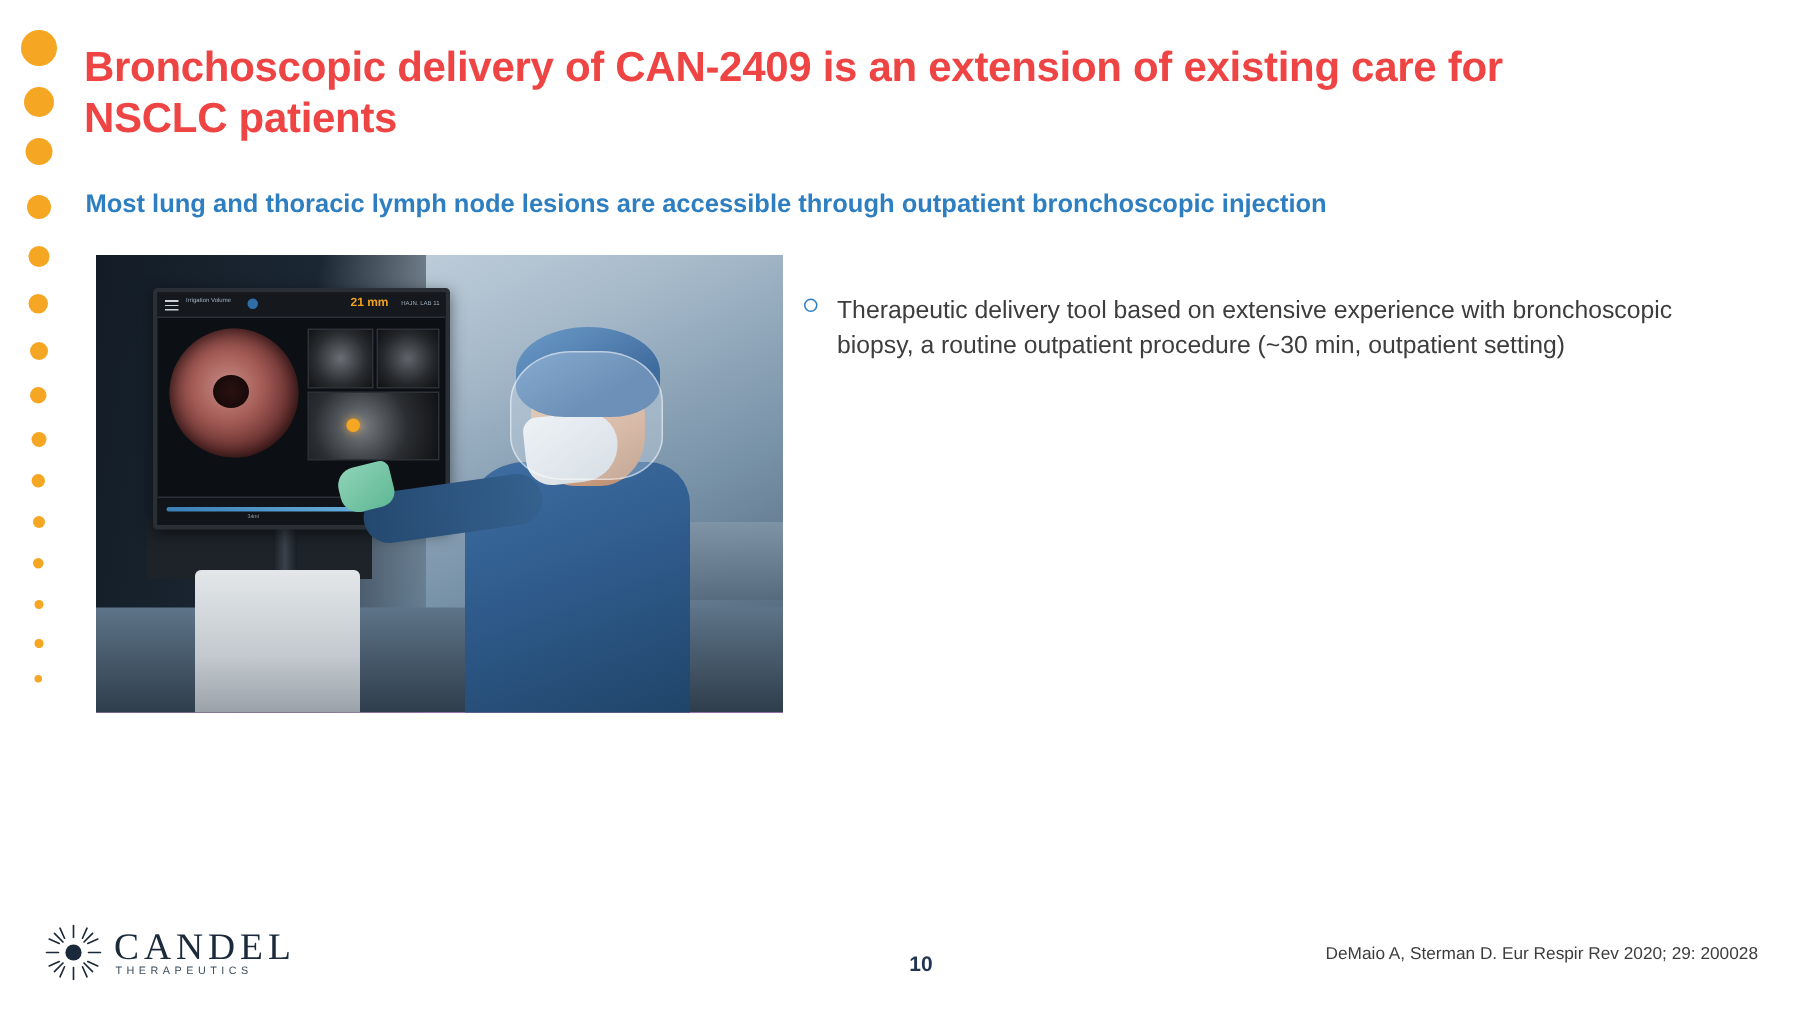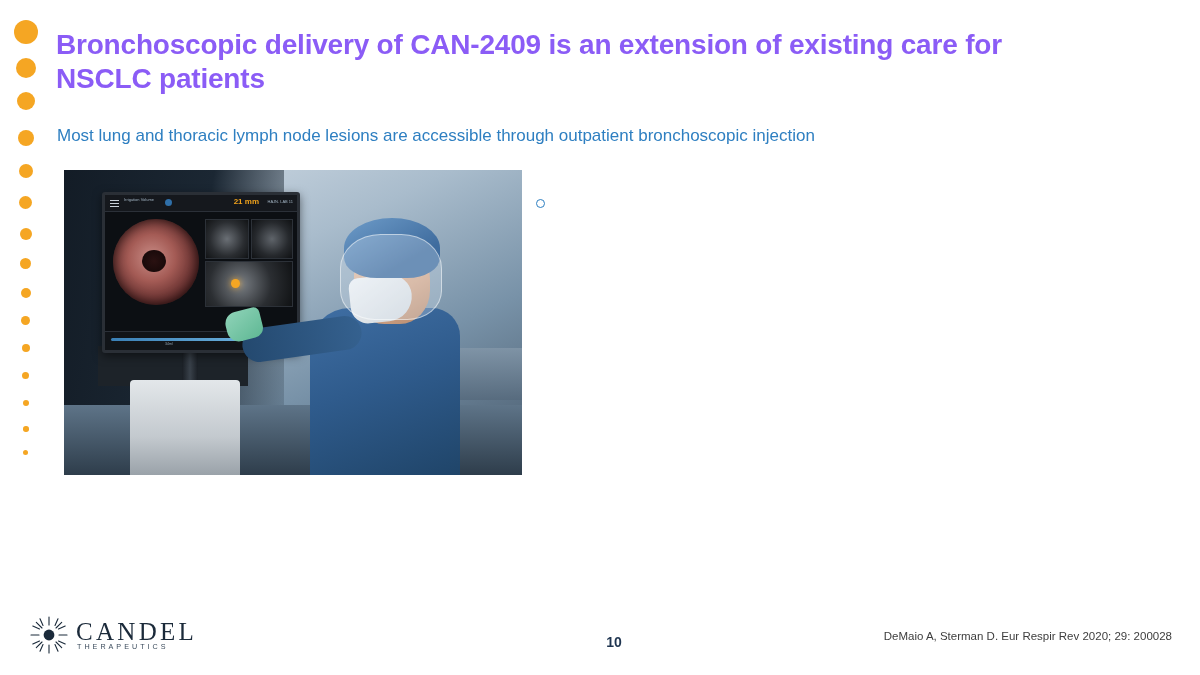--- a/index.html
+++ b/index.html
@@ -31,33 +31,33 @@
 
   
   .title {
     position: absolute;
     left: 56px;
     top: 28px;
     width: 1030px;
     font-size: 28px;
     line-height: 1.23;
     font-weight: bold;
-    color: #8b5cf6;
+    color: #ef4444;
     letter-spacing: -0.2px;
   }
 
   
   .subtitle {
     position: absolute;
     left: 57px;
     top: 125px;
     width: 1030px;
     font-size: 17px;
     line-height: 1.35;
-    font-weight: normal;
+    font-weight: bold;
     color: #2e7fc1;
   }
 
   
   .photo {
     position: absolute;
     left: 64px;
     top: 170px;
     width: 458px;
     height: 305px;
@@ -377,20 +377,21 @@
     <div class="nurse-cap"></div>
     <div class="nurse-shield"></div>
     <div class="nurse-arm"></div>
     <div class="nurse-glove"></div>
   </div>
 </div>
 
 <div class="bullets">
   <div class="bullet">
     <span class="marker"></span>
+    <span>Therapeutic delivery tool based on extensive experience with bronchoscopic biopsy, a routine outpatient procedure (~30 min, outpatient setting)</span>
   </div>
 </div>
 
 <div class="logo">
   <div class="logo-sun">
     <svg width="42" height="42" viewBox="0 0 42 42" aria-hidden="true">
       <g stroke="#1b2a3a" stroke-width="1.1" stroke-linecap="round">
         <line x1="21" y1="3" x2="21" y2="11"></line>
         <line x1="21" y1="31" x2="21" y2="39"></line>
         <line x1="3" y1="21" x2="11" y2="21"></line>

